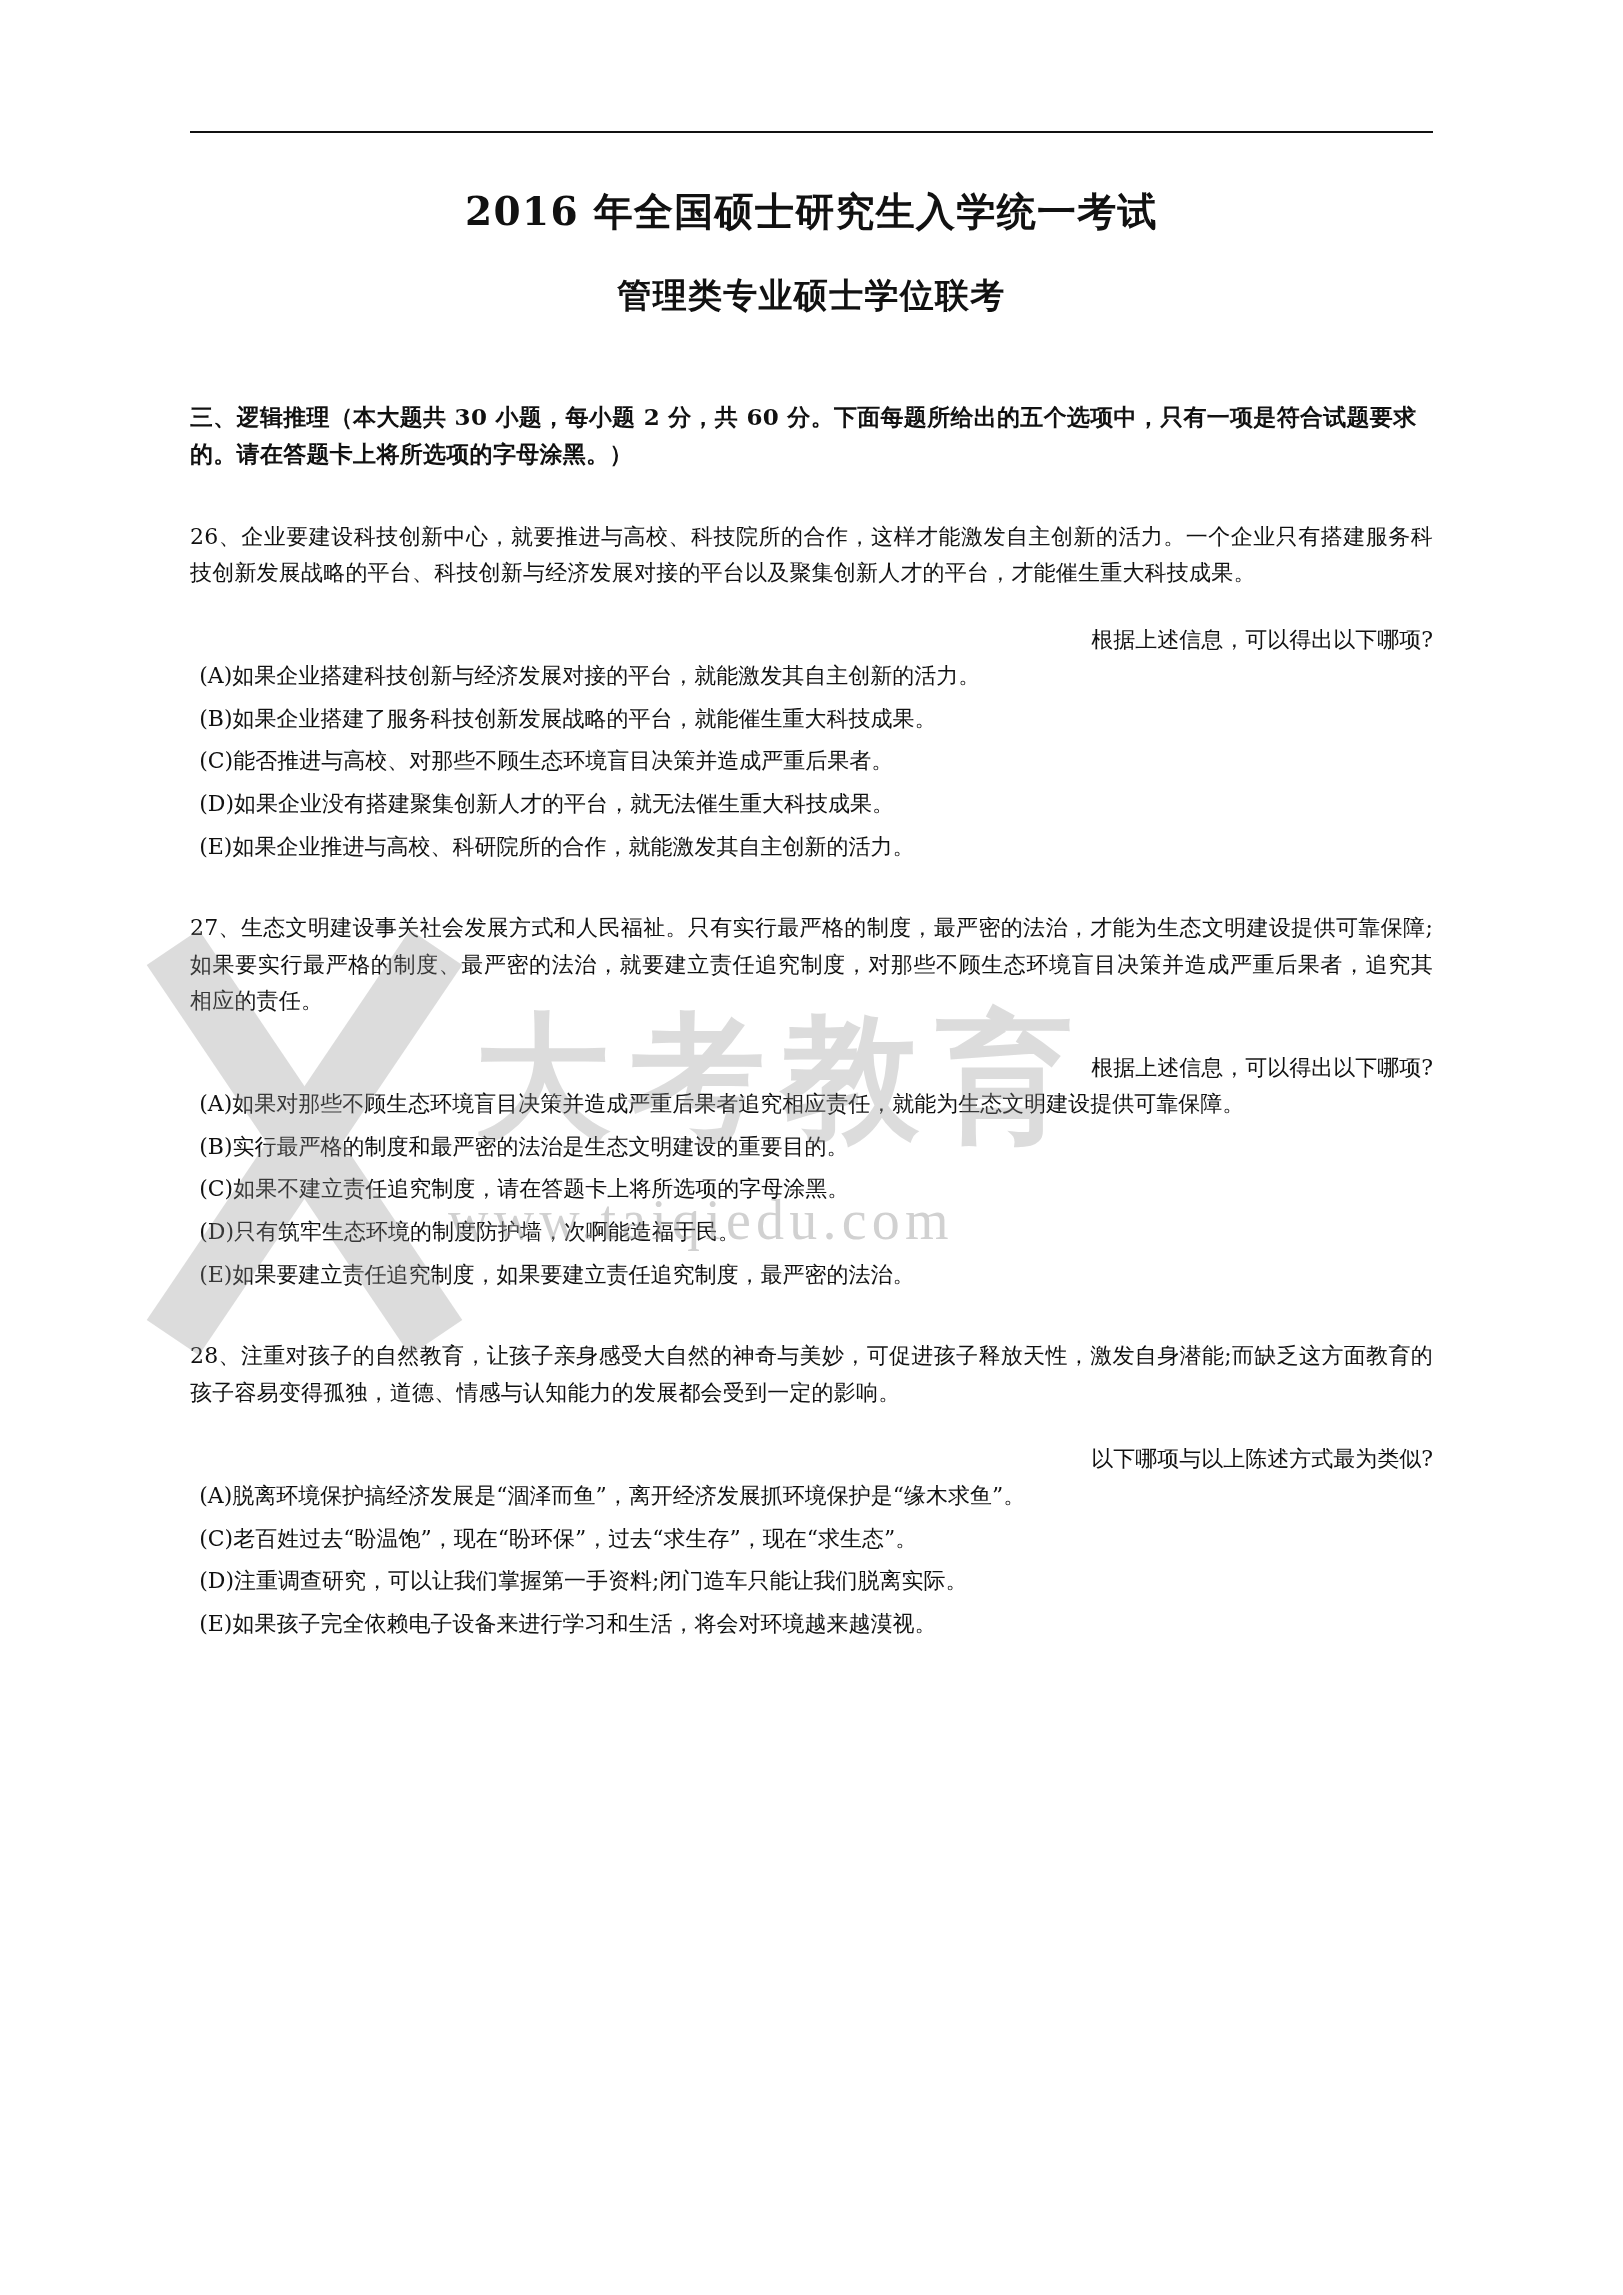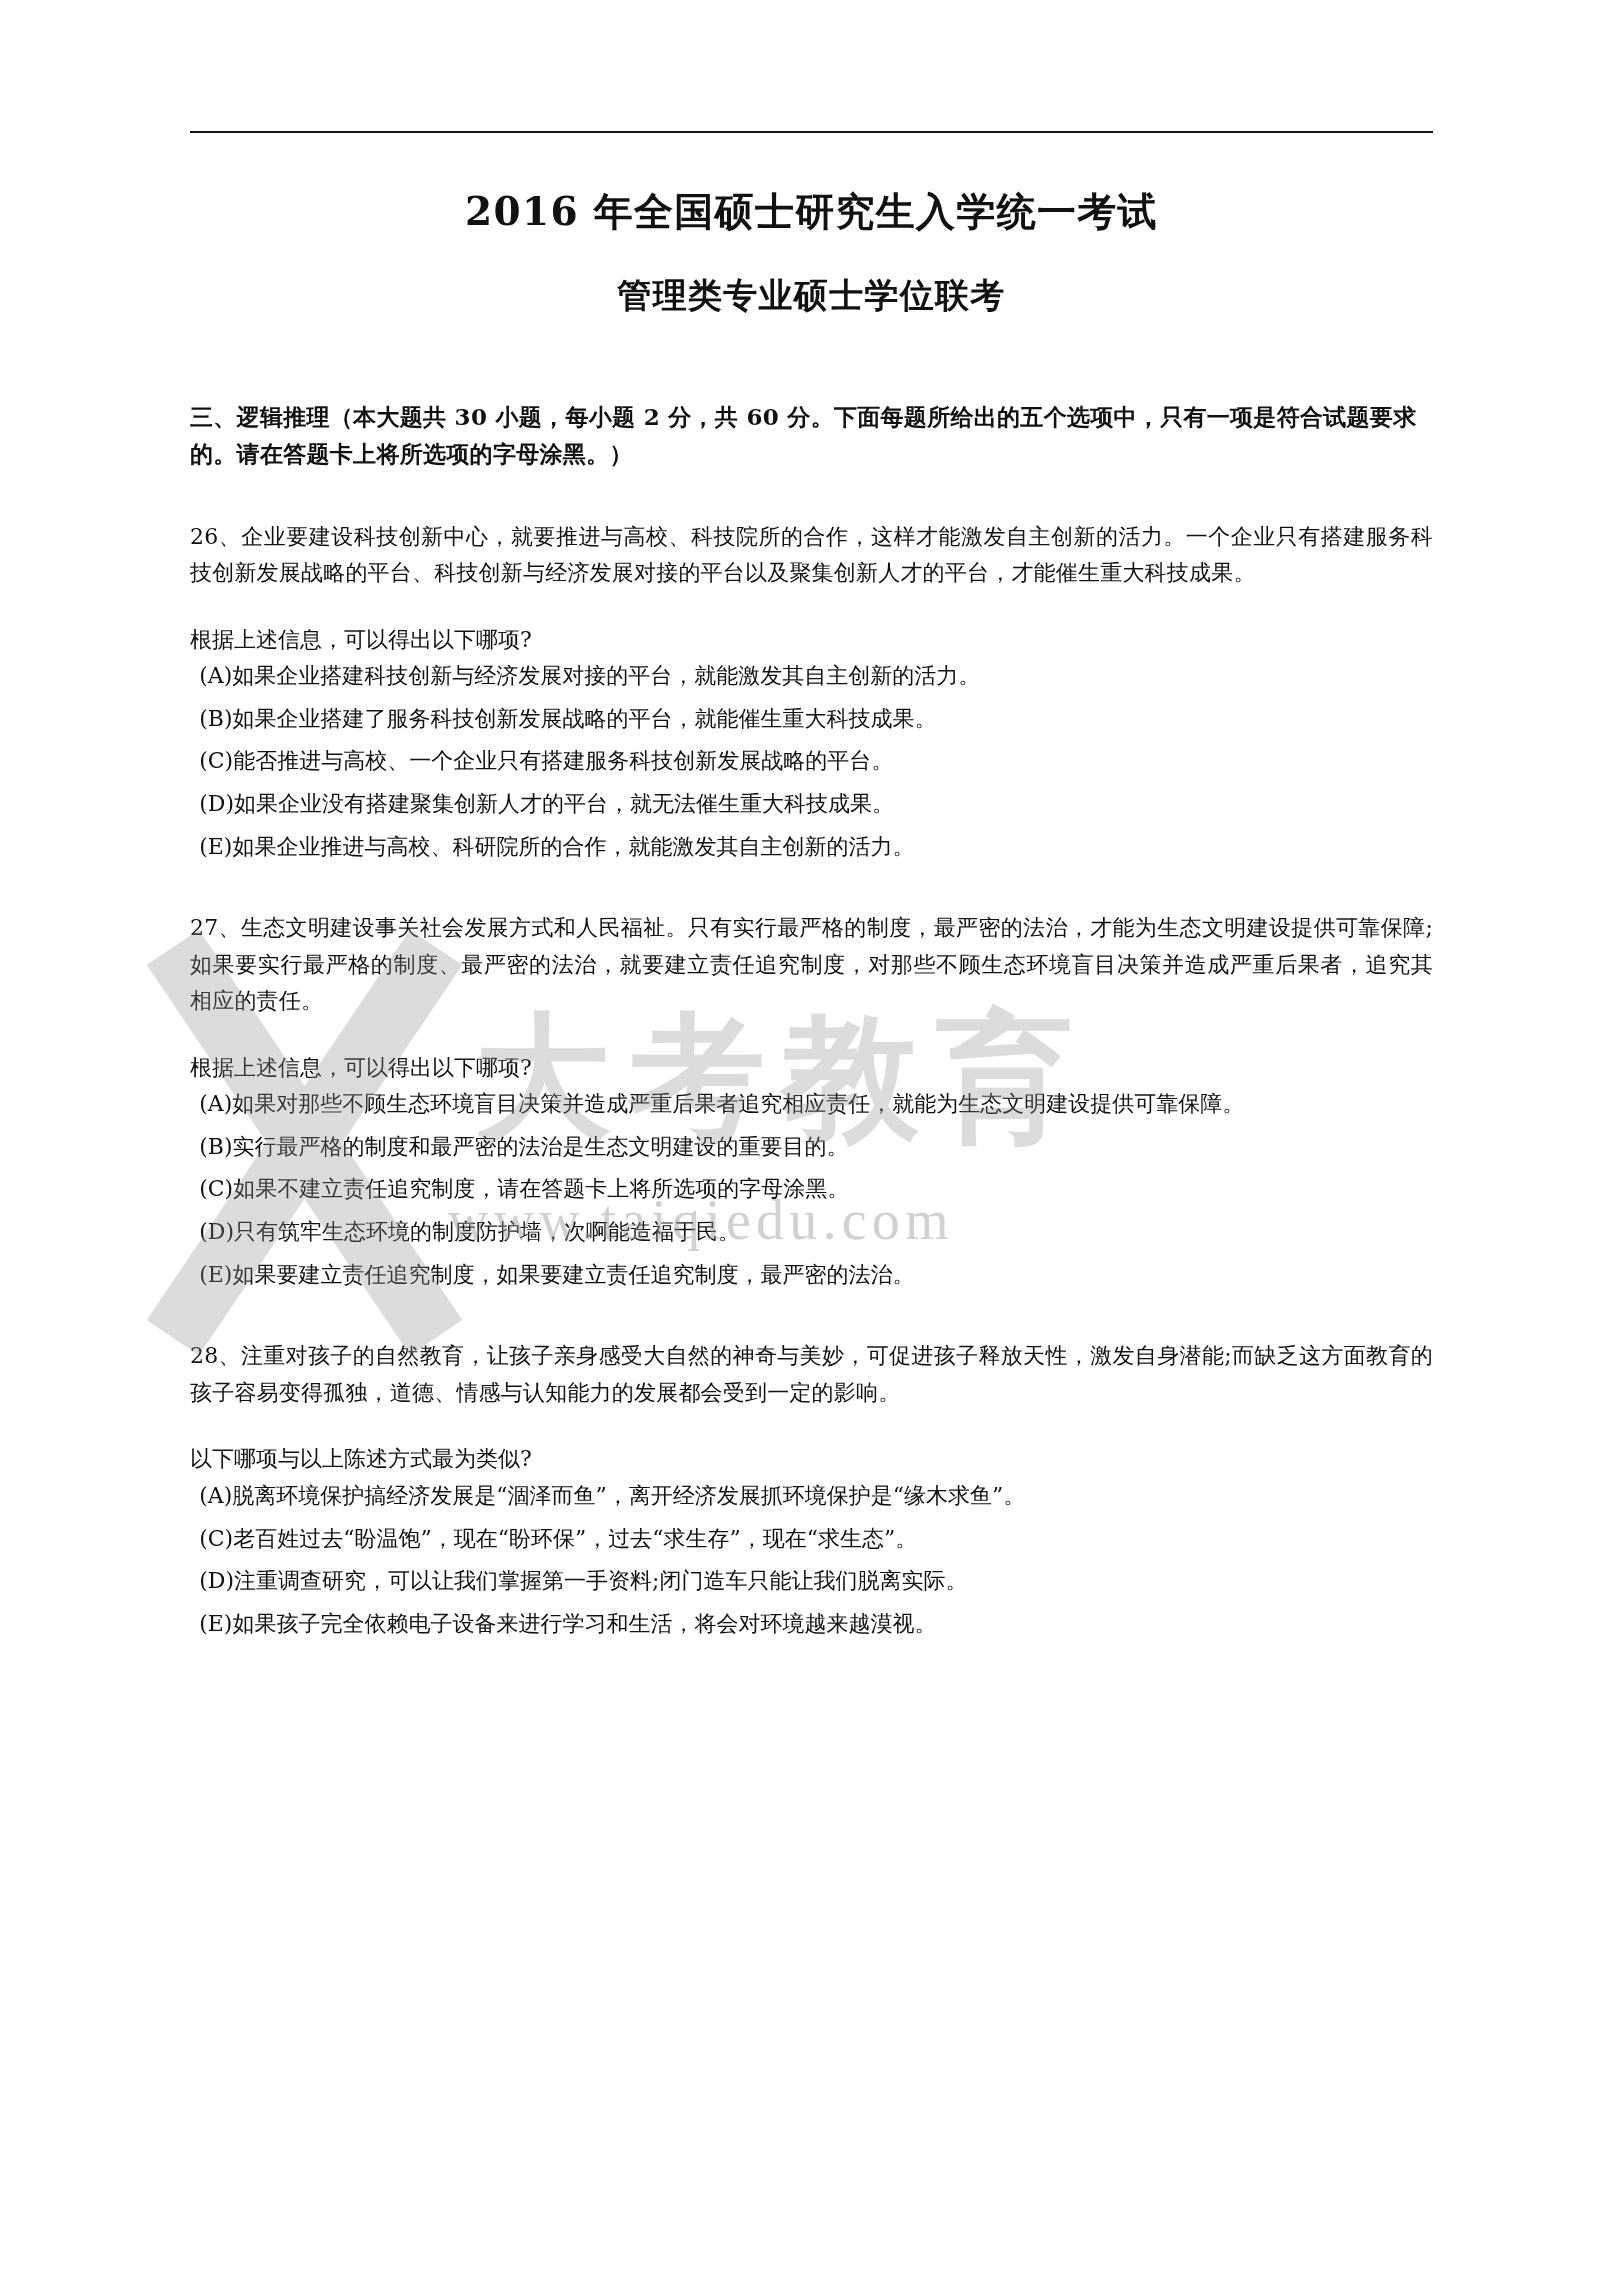--- a/index.html
+++ b/index.html
@@ -56,20 +56,21 @@
   .q-stem {
     font-size: 22px;
     line-height: 1.66;
     letter-spacing: 0.2px;
     text-align: justify;
   }
   .q-ask {
     font-size: 22px;
     line-height: 1.66;
     margin-top: 30px;
+    text-align: right;
   }
   .opt {
     font-size: 22px;
     line-height: 1.62;
     padding-left: 9.2px;
     text-align: justify;
   }
   .opt + .opt {
     margin-top: 7px;
   }
@@ -152,21 +153,21 @@
       <div class="title-line2">管理类专业硕士学位联考</div>
     </div>
 
     <div class="section-head">三、逻辑推理（本大题共 30 小题，每小题 2 分，共 60 分。下面每题所给出的五个选项中，只有一项是符合试题要求的。请在答题卡上将所选项的字母涂黑。）</div>
 
     <div class="q-block">
       <div class="q-stem">26、企业要建设科技创新中心，就要推进与高校、科技院所的合作，这样才能激发自主创新的活力。一个企业只有搭建服务科技创新发展战略的平台、科技创新与经济发展对接的平台以及聚集创新人才的平台，才能催生重大科技成果。</div>
       <div class="q-ask">根据上述信息，可以得出以下哪项?</div>
       <div class="opt">(A)如果企业搭建科技创新与经济发展对接的平台，就能激发其自主创新的活力。</div>
       <div class="opt">(B)如果企业搭建了服务科技创新发展战略的平台，就能催生重大科技成果。</div>
-      <div class="opt">(C)能否推进与高校、一个企业只有搭建服务科技创新发展战略的平台。</div>
+      <div class="opt">(C)能否推进与高校、对那些不顾生态环境盲目决策并造成严重后果者。</div>
       <div class="opt">(D)如果企业没有搭建聚集创新人才的平台，就无法催生重大科技成果。</div>
       <div class="opt">(E)如果企业推进与高校、科研院所的合作，就能激发其自主创新的活力。</div>
     </div>
 
     <div class="q-block">
       <div class="q-stem">27、生态文明建设事关社会发展方式和人民福祉。只有实行最严格的制度，最严密的法治，才能为生态文明建设提供可靠保障;如果要实行最严格的制度、最严密的法治，就要建立责任追究制度，对那些不顾生态环境盲目决策并造成严重后果者，追究其相应的责任。</div>
       <div class="q-ask">根据上述信息，可以得出以下哪项?</div>
       <div class="opt">(A)如果对那些不顾生态环境盲目决策并造成严重后果者追究相应责任，就能为生态文明建设提供可靠保障。</div>
       <div class="opt">(B)实行最严格的制度和最严密的法治是生态文明建设的重要目的。</div>
       <div class="opt">(C)如果不建立责任追究制度，请在答题卡上将所选项的字母涂黑。</div>

